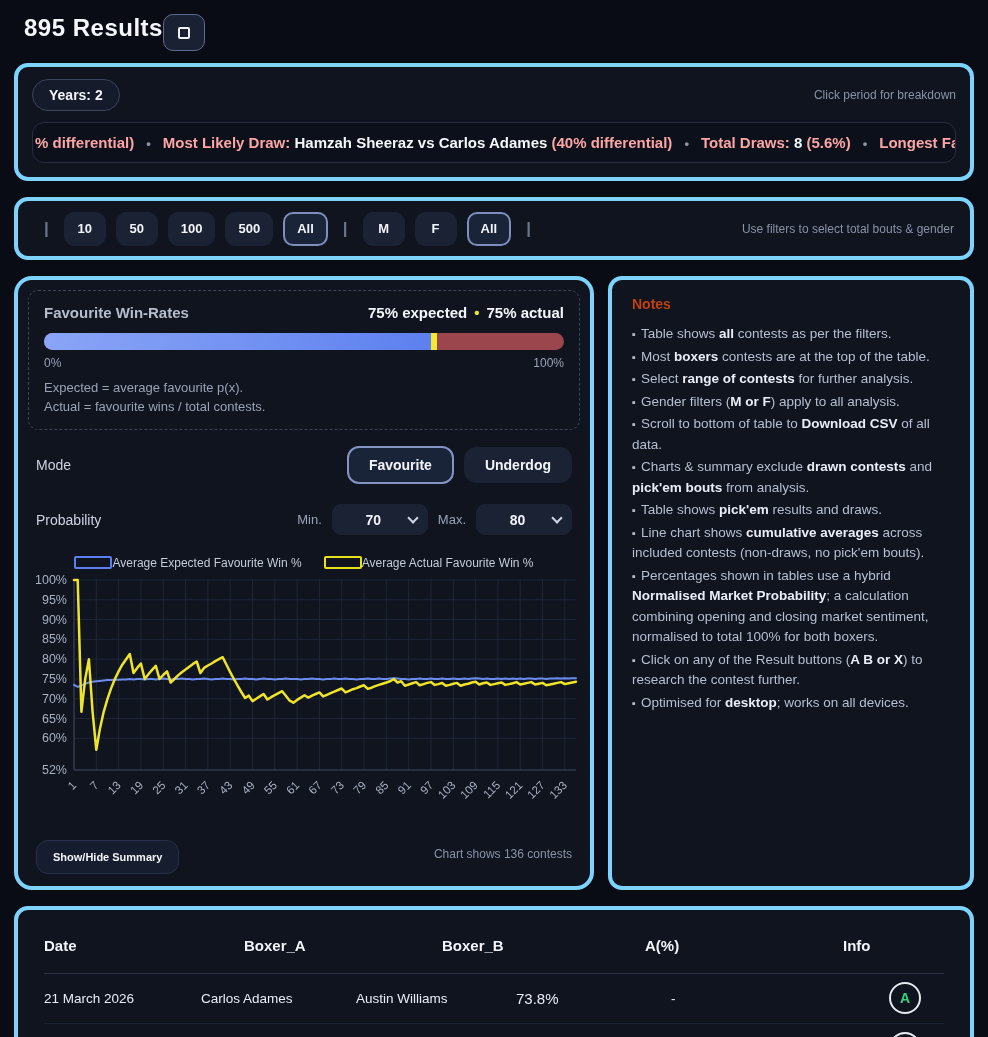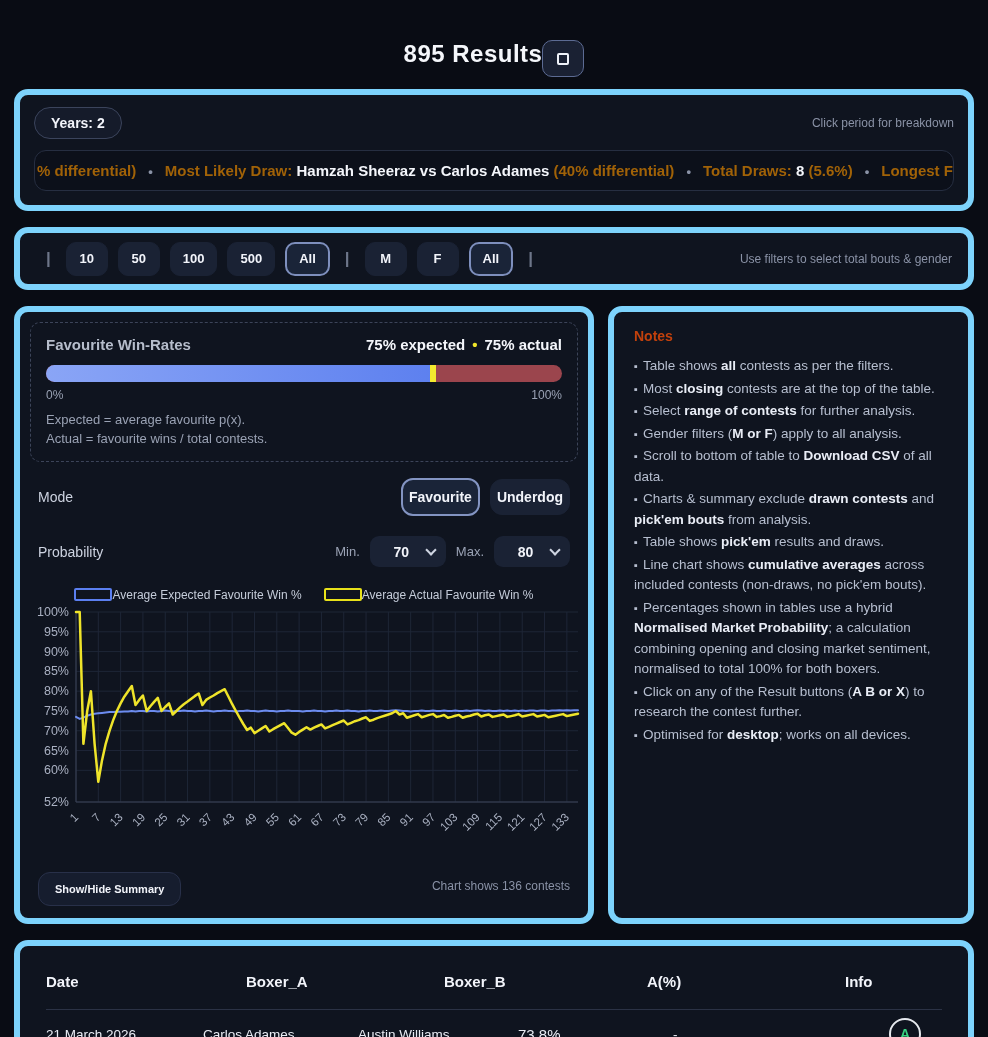--- a/index.html
+++ b/index.html
@@ -5,88 +5,88 @@
   * { margin:0; padding:0; box-sizing:border-box; }
   html,body { width:988px; height:1037px; overflow:hidden; }
   body {
     background:#090c14;
     font-family:"Liberation Sans","DejaVu Sans",sans-serif;
     color:#e9ecf4;
   }
   .page { padding:0 14px; }
 
   
-  .topbar { display:flex; align-items:flex-start; justify-content:center; padding:14px 10px 8px 10px;margin-top:26px; }
+  .topbar { display:flex; align-items:flex-start; justify-content:flex-start; padding:14px 10px 8px 10px; }
   .app-title { font-size:24px; font-weight:bold; color:#f5f7fb; letter-spacing:.5px; }
   .win-btn {
     width:42px; height:37px; border-radius:10px; background:#1a2133;
     border:1px solid #5c6b93; display:flex; align-items:center; justify-content:center; cursor:pointer;
   }
   .win-btn .sq { width:12px; height:12px; border:2px solid #eef1f8; border-radius:2px; }
 
   
-  .panel { background:#0f141f; border:6px solid #7dd3fc; border-radius:14px; }
+  .panel { background:#0f141f; border:4px solid #7dd3fc; border-radius:14px; }
 
   
   .period { margin-top:4px; padding:12px 14px 14px 14px; }
   .period-top { display:flex; align-items:center; justify-content:space-between; }
   .years-pill {
     border:1px solid #3b445c; background:#151b2a; color:#f2f4fa; font-weight:bold;
     font-size:14px; padding:7px 16px; border-radius:18px; cursor:pointer;
   }
   .period-hint { color:#8a92a6; font-size:12px; }
   .ticker-bar {
     margin-top:11px; height:41px; border:1px solid #262e41; background:#0c101a;
     border-radius:12px; overflow:hidden; display:flex; align-items:center; white-space:nowrap;
   }
   .ticker-inner { display:inline-block; padding-left:2px; font-size:15px; font-weight:bold; }
-  .tk-muted { color:#a16207;text-align:center; }
+  .tk-muted { color:#fca5a5;text-align:center; }
   .tk-white { color:#f4f6fb; }
   .tk-sep { color:#8a92a6; padding:0 12px; font-size:13px; }
 
   
   .filters { margin-top:16px; height:63px; display:flex; align-items:center; padding:0 16px; }
   .pipe { color:#6d7689; font-size:17px; font-weight:bold; margin:0 10px; }
   .fbtn {
     background:#1a2234; border:1px solid #1a2234; color:#f2f4fa; font-weight:bold;
     font-size:13px; min-width:42px; height:34px; padding:0 12px; border-radius:10px;
     margin:0 5px; cursor:pointer; font-family:inherit;
   }
   .fbtn.sel { border:2px solid #7e8fbd; background:#1a2438; }
   .filters-hint { margin-left:auto; color:#8a92a6; font-size:12px; }
 
   
   .main { display:flex; gap:14px; margin-top:16px; align-items:stretch; }
-  .left-card { width:580px; padding:10px 10px 12px 10px; }
+  .left-card { width:580px; padding:10px 10px 12px 10px;border-radius:18px; }
   .right-card { width:368px; padding:16px 20px; }
 
   
   .wr-box { border:1px dashed #3c4459; border-radius:10px; padding:13px 15px 12px 15px; }
   .wr-head { display:flex; justify-content:space-between; align-items:center; }
   .wr-title { color:#b6bdcb; font-weight:bold; font-size:15px; }
   .wr-stats { font-size:15px; font-weight:bold; color:#f4f6fb; }
   .wr-dot { color:#efe42a; padding:0 7px; }
   .wr-bar { position:relative; margin-top:12px; height:17px; border-radius:9px; overflow:hidden; background:#9b454d; }
   .wr-fill { position:absolute; left:0; top:0; bottom:0; background:linear-gradient(90deg,#8aa5f6,#5d80ef); }
   .wr-marker { position:absolute; top:0; bottom:0; width:6px; background:#f3ea2f; }
   .wr-scale { display:flex; justify-content:space-between; color:#9aa2b4; font-size:12px; margin-top:6px; }
   .wr-note { color:#9aa2b4; font-size:13px; margin-top:9px; line-height:1.45; }
 
   
   .ctl-row { display:flex; align-items:center; margin:15px 8px 0 8px; height:40px; }
   .ctl-label { color:#cdd3e0; font-size:14px; }
   .ctl-right { margin-left:auto; display:flex; align-items:center; gap:10px; }
   .mode-btn {
     background:#1a2234; border:1px solid #1a2234; color:#f2f4fa; font-weight:bold; font-size:14px;
-    padding:9px 6px; border-radius:12px; cursor:pointer; font-family:inherit;
+    padding:9px 20px; border-radius:12px; cursor:pointer; font-family:inherit;
   }
   .mode-btn.sel { border:2px solid #8394c2; background:#1a2438; }
   .mini-label { color:#9aa2b4; font-size:13px; }
   .dd {
-    position:relative; background:#1a2234; border-radius:9px; width:76px; height:31px;
+    position:relative; background:#1a2234; border-radius:9px; width:96px; height:31px;
     display:flex; align-items:center; cursor:pointer;
   }
   .dd .val { flex:1; text-align:center; font-weight:bold; font-size:14px; color:#f2f4fa; padding-left:6px; }
   .dd .chev { width:8px; height:8px; border-right:2px solid #cfd5e2; border-bottom:2px solid #cfd5e2;
     transform:rotate(45deg); margin-right:11px; margin-top:-4px; }
 
   
   .legend { display:flex; justify-content:center; gap:22px; margin-top:16px; font-size:12px; color:#c5ccd9; }
   .legend-item { display:flex; align-items:center; }
   .legend-swatch { width:38px; height:13px; border-radius:2px; }
@@ -287,21 +287,21 @@
       <div class="chart-footer">
         <button class="summary-btn">Show/Hide Summary</button>
         <span class="chart-caption">Chart shows 136 contests</span>
       </div>
     </div>
 
     <div class="panel right-card">
       <div class="notes-title">Notes</div>
       <div id="notes-list">
           <div class="note-item"><span class="note-bullet">▪</span><span>Table shows </span><b>all</b><span> contests as per the filters.</span></div>
-          <div class="note-item"><span class="note-bullet">▪</span><span>Most </span><b>closing</b><span> contests are at the top of the table.</span></div>
+          <div class="note-item"><span class="note-bullet">▪</span><span>Most </span><b>boxers</b><span> contests are at the top of the table.</span></div>
           <div class="note-item"><span class="note-bullet">▪</span><span>Select </span><b>range of contests</b><span> for further analysis.</span></div>
           <div class="note-item"><span class="note-bullet">▪</span><span>Gender filters (</span><b>M or F</b><span>) apply to all analysis.</span></div>
           <div class="note-item"><span class="note-bullet">▪</span><span>Scroll to bottom of table to </span><b>Download CSV</b><span> of all data.</span></div>
           <div class="note-item"><span class="note-bullet">▪</span><span>Charts &amp; summary exclude </span><b>drawn contests</b><span> and </span><b>pick'em bouts</b><span> from analysis.</span></div>
           <div class="note-item"><span class="note-bullet">▪</span><span>Table shows </span><b>pick'em</b><span> results and draws.</span></div>
           <div class="note-item"><span class="note-bullet">▪</span><span>Line chart shows </span><b>cumulative averages</b><span> across included contests (non-draws, no pick'em bouts).</span></div>
           <div class="note-item"><span class="note-bullet">▪</span><span>Percentages shown in tables use a hybrid </span><b>Normalised Market Probability</b><span>; a calculation combining opening and closing market sentiment, normalised to total 100% for both boxers.</span></div>
           <div class="note-item"><span class="note-bullet">▪</span><span>Click on any of the Result buttons (</span><b>A B or X</b><span>) to research the contest further.</span></div>
           <div class="note-item"><span class="note-bullet">▪</span><span>Optimised for </span><b>desktop</b><span>; works on all devices.</span></div>
         </div>

